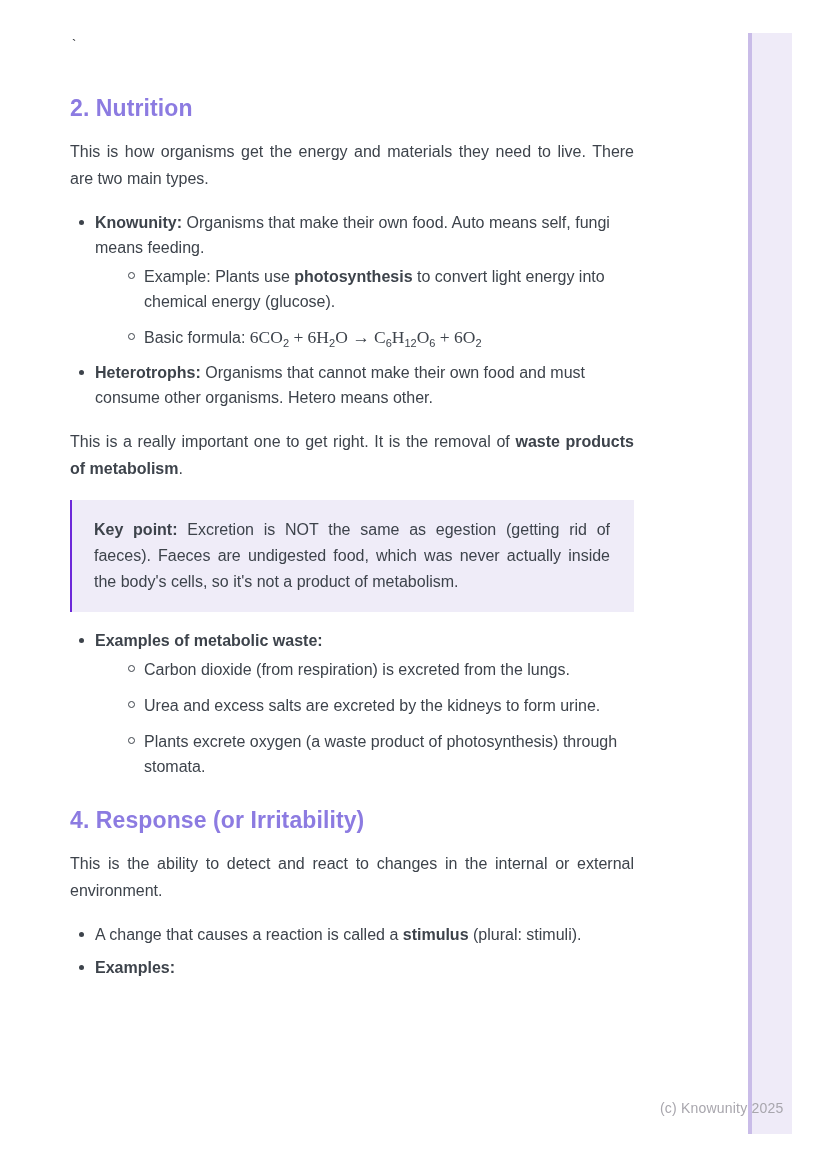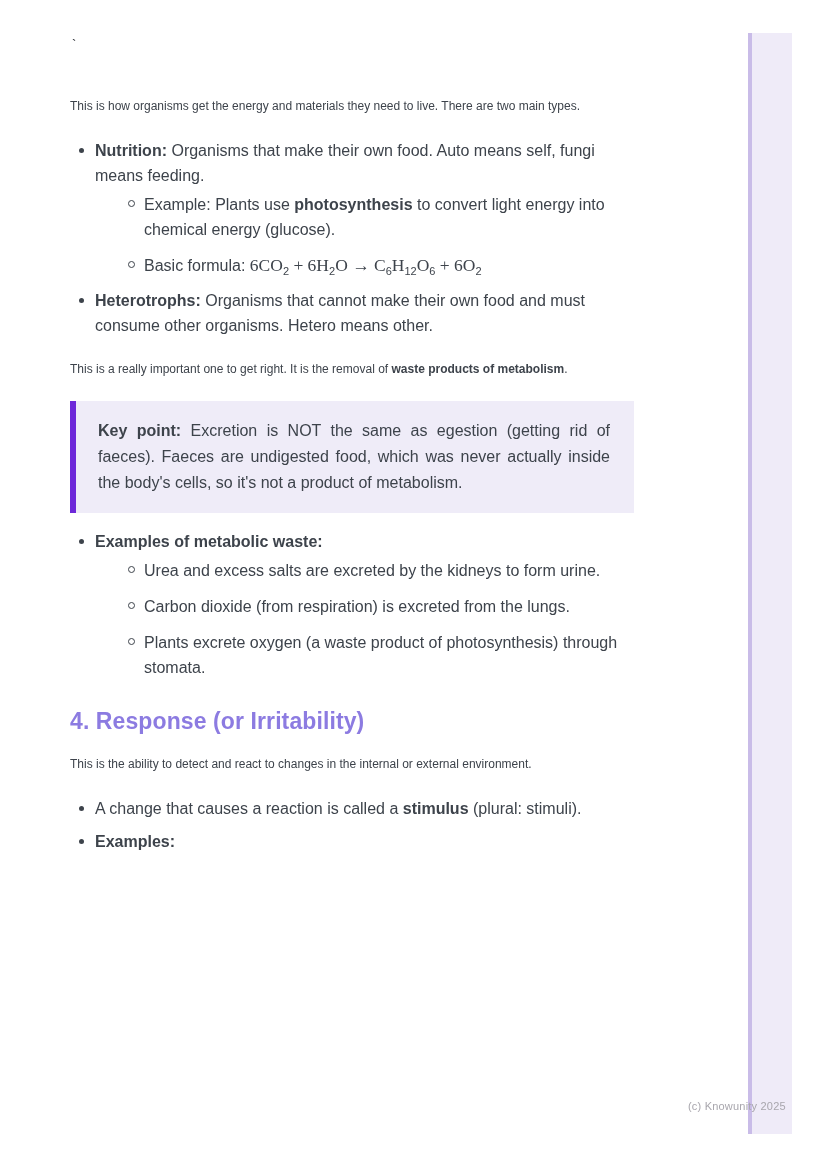--- a/index.html
+++ b/index.html
@@ -10,31 +10,31 @@
     overflow:hidden;
     font-family:"Liberation Sans","DejaVu Sans",sans-serif;
     color:#3d434b;
   }
   .page{position:absolute;inset:0;background:#ffffff;}
   .edge-strip{
     position:absolute;left:748px;top:33px;width:40px;height:1101px;
     background:#efebf8;border-left:4px solid #c9bce8;z-index:1;
   }
   .watermark{
-    position:absolute;left:688px;top:1100px;z-index:2;
-    font-size:11px;color:#a8a6ad;white-space:nowrap;letter-spacing:.2px;
+    position:absolute;left:660px;top:1100px;z-index:2;
+    font-size:14px;color:#a8a6ad;white-space:nowrap;letter-spacing:.2px;
   }
   .content{position:absolute;left:70px;top:36px;width:564px;z-index:3;}
   .stray{font-size:13px;line-height:17px;color:#2b2f35;margin:0 0 40px 2px;}
   h2.h2{
     font-size:23px;line-height:30px;font-weight:700;color:#8c7be1;
     margin:26px 0 15px 0;letter-spacing:.1px;
   }
   p.para{
-    font-size:12px;line-height:27px;margin:0 0 18px 0;
+    font-size:16px;line-height:27px;margin:0 0 18px 0;
     text-align:justify;
   }
   .b{font-weight:700;}
   .i{}
   .math{font-family:"Liberation Serif","DejaVu Serif",serif;font-size:17.5px;}
   .sub{font-size:11px;position:relative;top:4px;font-family:inherit;}
   ul.ul1{list-style:none;margin:12px 0 18px 0;padding:0;font-size:16px;line-height:25px;}
   ul.ul1 > li + li{margin-top:8px;}
   li.li1{position:relative;padding-left:25px;}
   li.li1::before{
@@ -43,49 +43,50 @@
   }
   ul.ul2{list-style:none;margin:4px 0 0 25px;padding:0;}
   ul.ul2 > li + li{margin-top:11px;}
   li.li2{position:relative;padding-left:24px;}
   li.li2::before{
     content:"";position:absolute;left:8px;top:8px;width:5px;height:5px;
     border-radius:50%;background:transparent;border:1.5px solid #3d434b;box-sizing:border-box;
     width:7px;height:7px;
   }
   .keypoint{
-    background:#efecf8;border-left:6px solid #6d28d9;
+    background:#efecf8;border-left:2px solid #6d28d9;
     margin:16px 0;padding:17px 24px 17px 22px;
   }
   .kp-text{font-size:16px;line-height:26px;margin:0;text-align:justify;}
 </style>
 </head>
 <body>
 
 <div class="page">
   <div class="edge-strip"></div>
   <span class="watermark">(c) Knowunity 2025</span>
   <div class="content" id="content">
       <div class="stray">`</div>
+      <h2 class="h2">2. Nutrition</h2>
       <p class="para"><span>This is how organisms get the energy and materials they need to live. There are two main types.</span></p>
       <ul class="ul1">
-        <li class="li1"><span class="li-text"><span class="b">Nutrition:</span><span> Organisms that make their own food. </span><span class="i">Auto</span><span> means self, </span><span class="i">fungi</span><span> means feeding.</span></span><ul class="ul2">
+        <li class="li1"><span class="li-text"><span class="b">Knowunity:</span><span> Organisms that make their own food. </span><span class="i">Auto</span><span> means self, </span><span class="i">fungi</span><span> means feeding.</span></span><ul class="ul2">
             <li class="li2"><span class="li-text"><span>Example: Plants use </span><span class="b">photosynthesis</span><span> to convert light energy into chemical energy (glucose).</span></span></li>
             <li class="li2"><span class="li-text"><span>Basic formula: </span><span class="math">6CO</span><span class="math sub">2</span><span class="math"> + 6H</span><span class="math sub">2</span><span class="math">O → C</span><span class="math sub">6</span><span class="math">H</span><span class="math sub">12</span><span class="math">O</span><span class="math sub">6</span><span class="math"> + 6O</span><span class="math sub">2</span></span></li>
           </ul></li>
         <li class="li1"><span class="li-text"><span class="b">Heterotrophs:</span><span> Organisms that cannot make their own food and must consume other organisms. </span><span class="i">Hetero</span><span> means other.</span></span></li>
       </ul>
       <p class="para"><span>This is a really important one to get right. It is the removal of </span><span class="b">waste products of metabolism</span><span>.</span></p>
       <div class="keypoint">
         <p class="kp-text"><span class="b">Key point:</span><span> Excretion is NOT the same as egestion (getting rid of faeces). Faeces are undigested food, which was never actually inside the body's cells, so it's not a product of metabolism.</span></p>
       </div>
       <ul class="ul1">
         <li class="li1"><span class="li-text"><span class="b">Examples of metabolic waste:</span></span><ul class="ul2">
+            <li class="li2"><span class="li-text"><span>Carbon dioxide (from respiration) is excreted from the lungs.</span></span></li>
             <li class="li2"><span class="li-text"><span>Urea and excess salts are excreted by the kidneys to form urine.</span></span></li>
-            <li class="li2"><span class="li-text"><span>Carbon dioxide (from respiration) is excreted from the lungs.</span></span></li>
             <li class="li2"><span class="li-text"><span>Plants excrete oxygen (a waste product of photosynthesis) through stomata.</span></span></li>
           </ul></li>
       </ul>
       <h2 class="h2">4. Response (or Irritability)</h2>
       <p class="para"><span>This is the ability to detect and react to changes in the internal or external environment.</span></p>
       <ul class="ul1">
         <li class="li1"><span class="li-text"><span>A change that causes a reaction is called a </span><span class="b">stimulus</span><span> (plural: stimuli).</span></span></li>
         <li class="li1"><span class="li-text"><span class="b">Examples:</span></span></li>
       </ul>
     </div>

